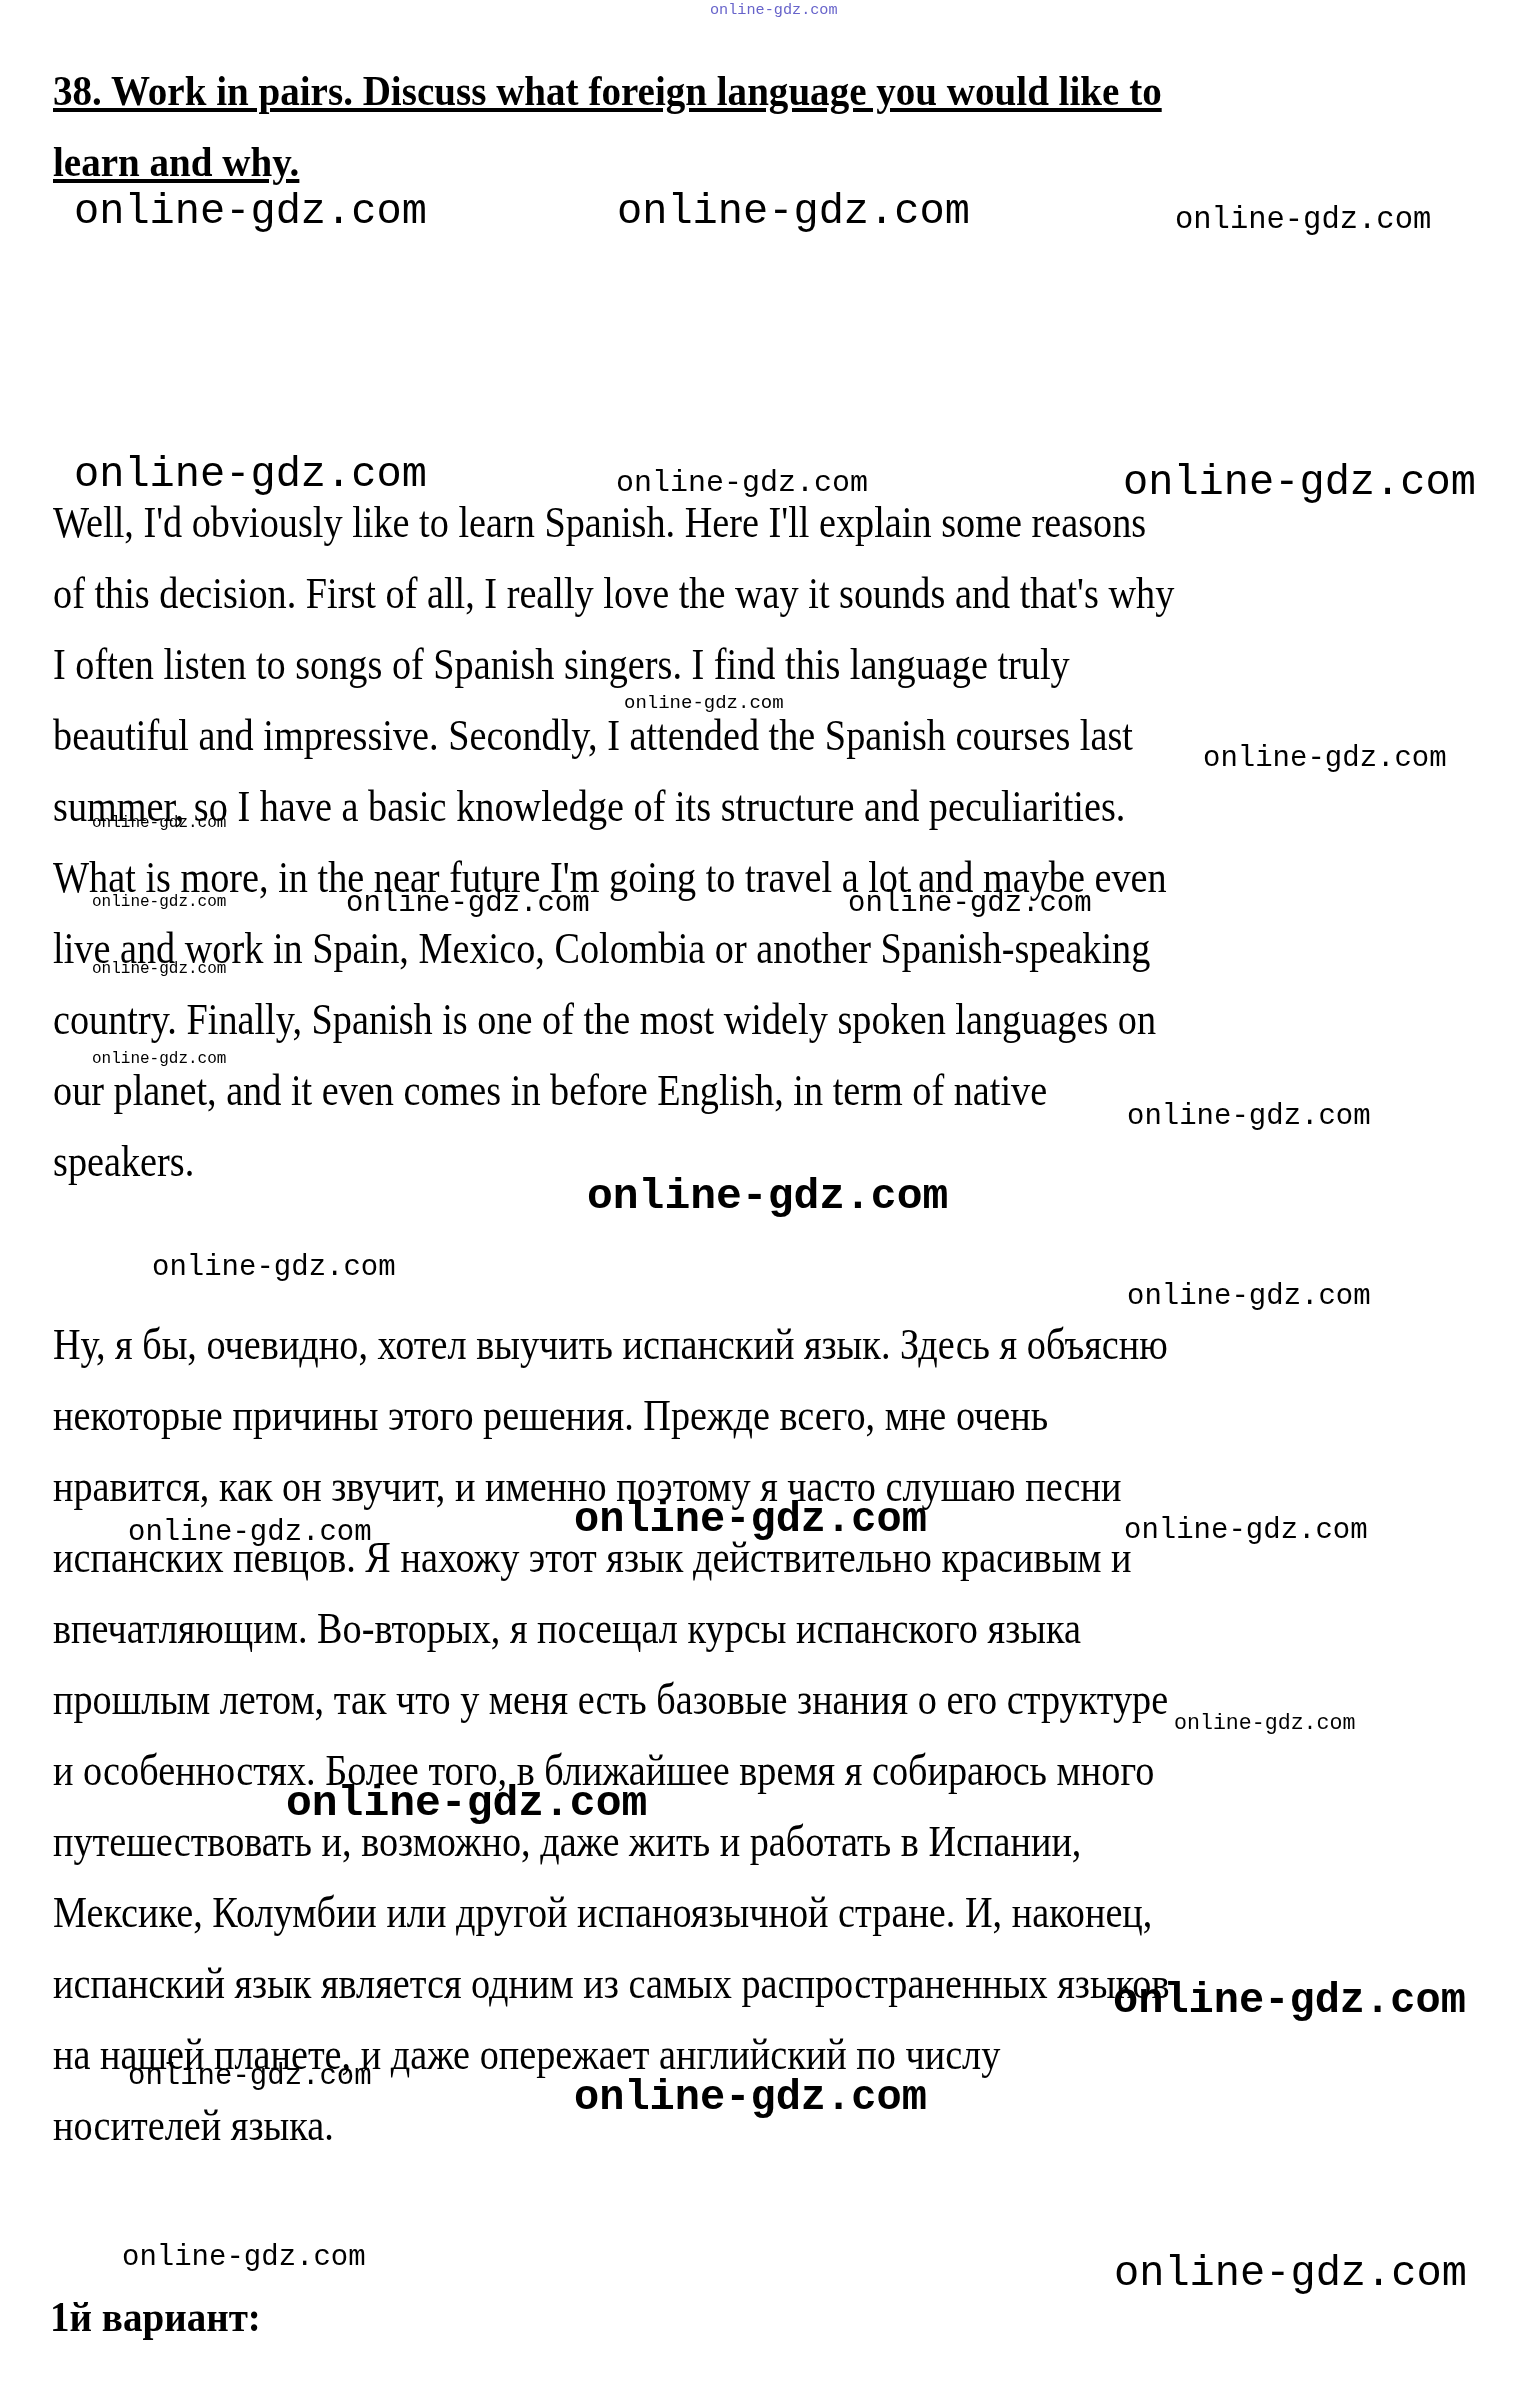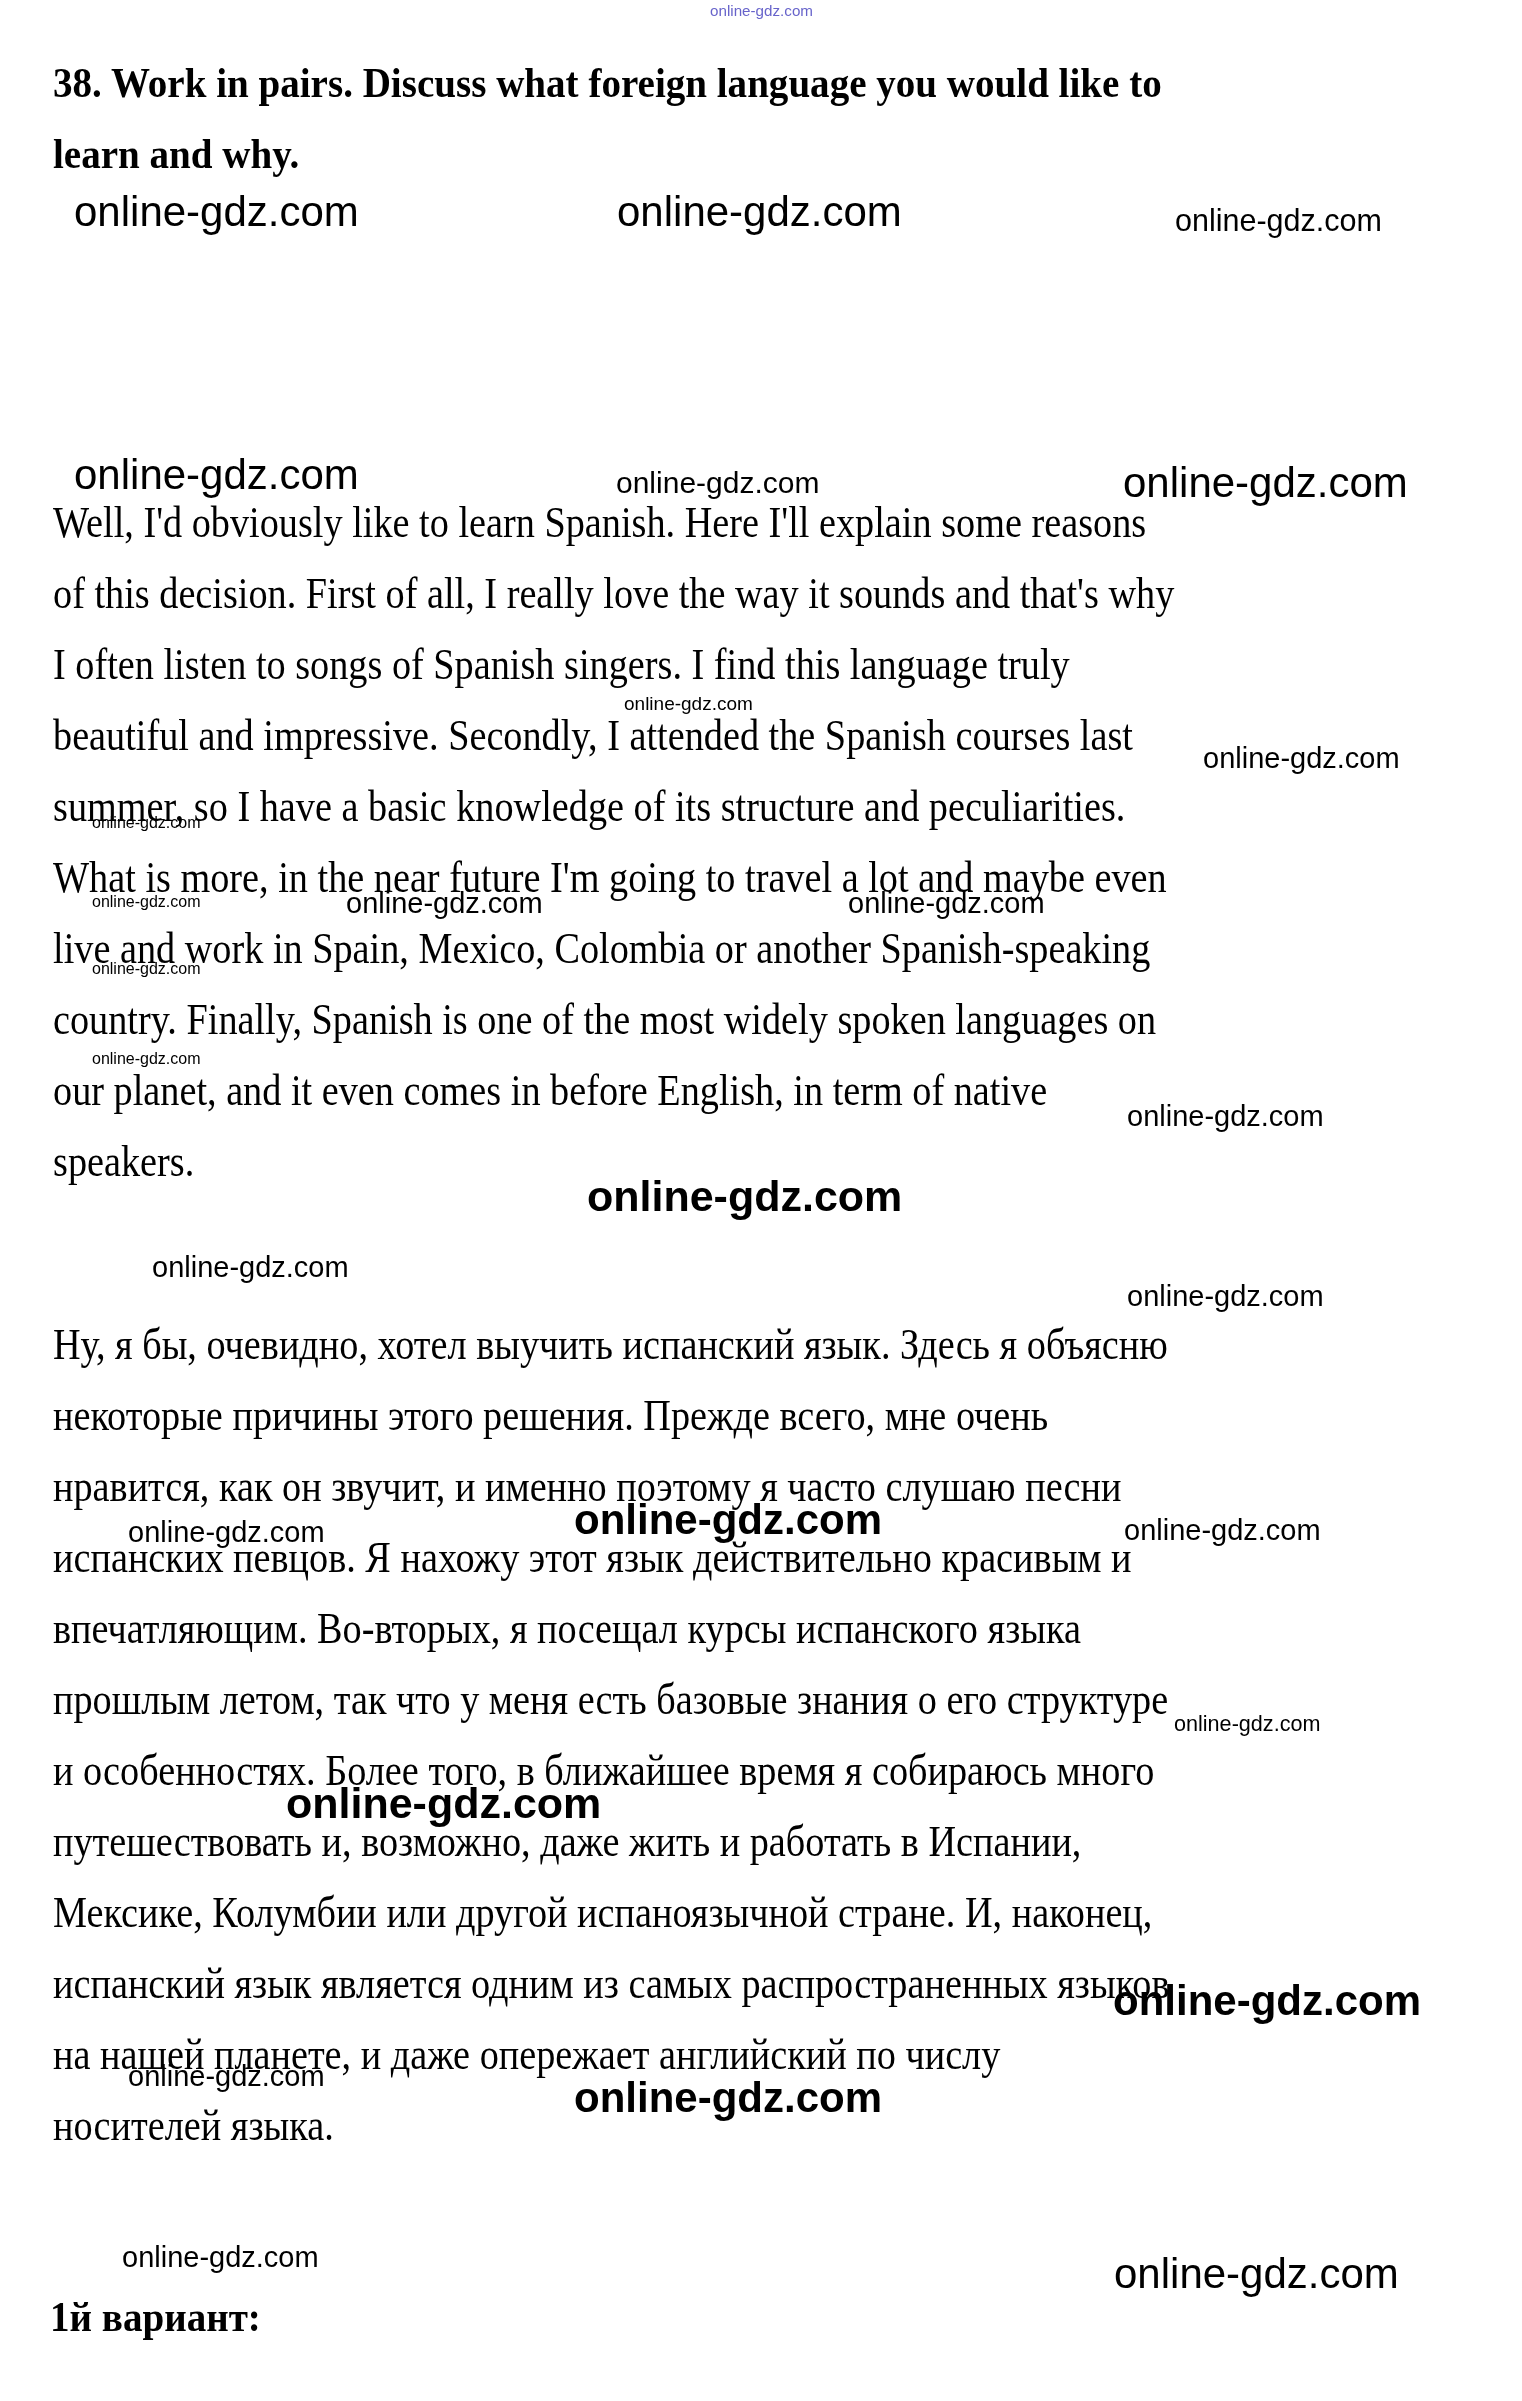--- a/index.html
+++ b/index.html
@@ -12,21 +12,21 @@
     width: 1523px;
     height: 2401px;
     background: #ffffff;
     overflow: hidden;
     color: #000000;
   }
 
   
   .wm {
     position: absolute;
-    font-family: Liberation Sans, sans-serif;
+    font-family: Liberation Mono, monospace;
     color: #000000;
     line-height: 1;
     white-space: nowrap;
   }
   .wm-1  { left: 710px;  top: 3.2px;    font-size: 15.2px; font-weight: 400; color: #5753c5; opacity: .9; }
   .wm-2  { left: 74px;   top: 191px;  font-size: 42px; font-weight: 500; }
   .wm-3  { left: 617px;  top: 191px;  font-size: 42px; font-weight: 500; }
   .wm-4  { left: 1175px; top: 205px;  font-size: 30.5px; font-weight: 400; }
   .wm-5  { left: 74px;   top: 454px;  font-size: 42px; font-weight: 500; }
   .wm-6  { left: 616px;  top: 468px;  font-size: 30px; font-weight: 400; }
@@ -62,21 +62,21 @@
     font-weight: 700;
     font-size: 42px;
   }
   .heading .tline {
     height: 71px;
     line-height: 71px;
     white-space: nowrap;
     transform: scaleX(0.93);
     transform-origin: 0 0;
   }
-  #task-en { top: 48px; }
+  #task-en { top: 56px; text-decoration: underline; }
   #task-ru { top: 219px; }
 
   .para {
     position: absolute;
     left: 53px;
     font-family: "Liberation Serif", serif;
     font-weight: 400;
     font-size: 45px;
   }
   .para .pline {

